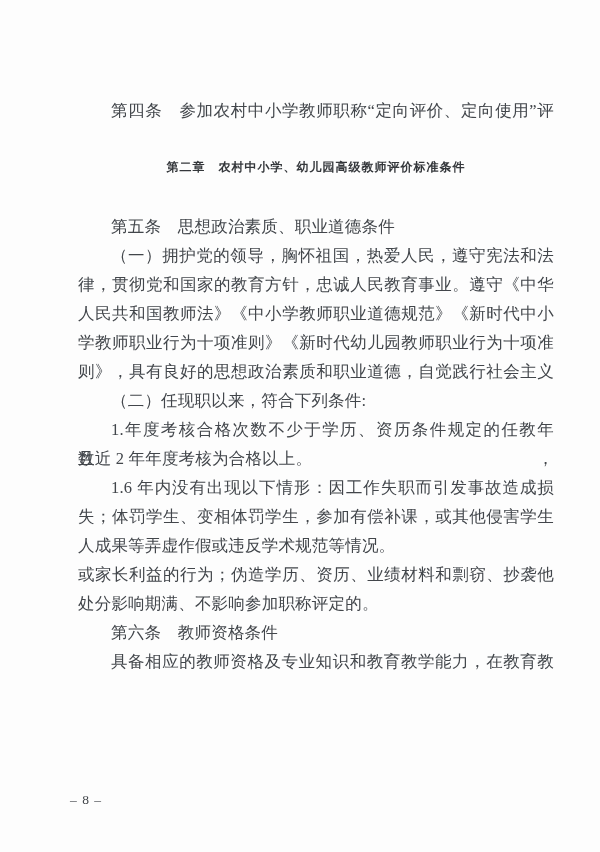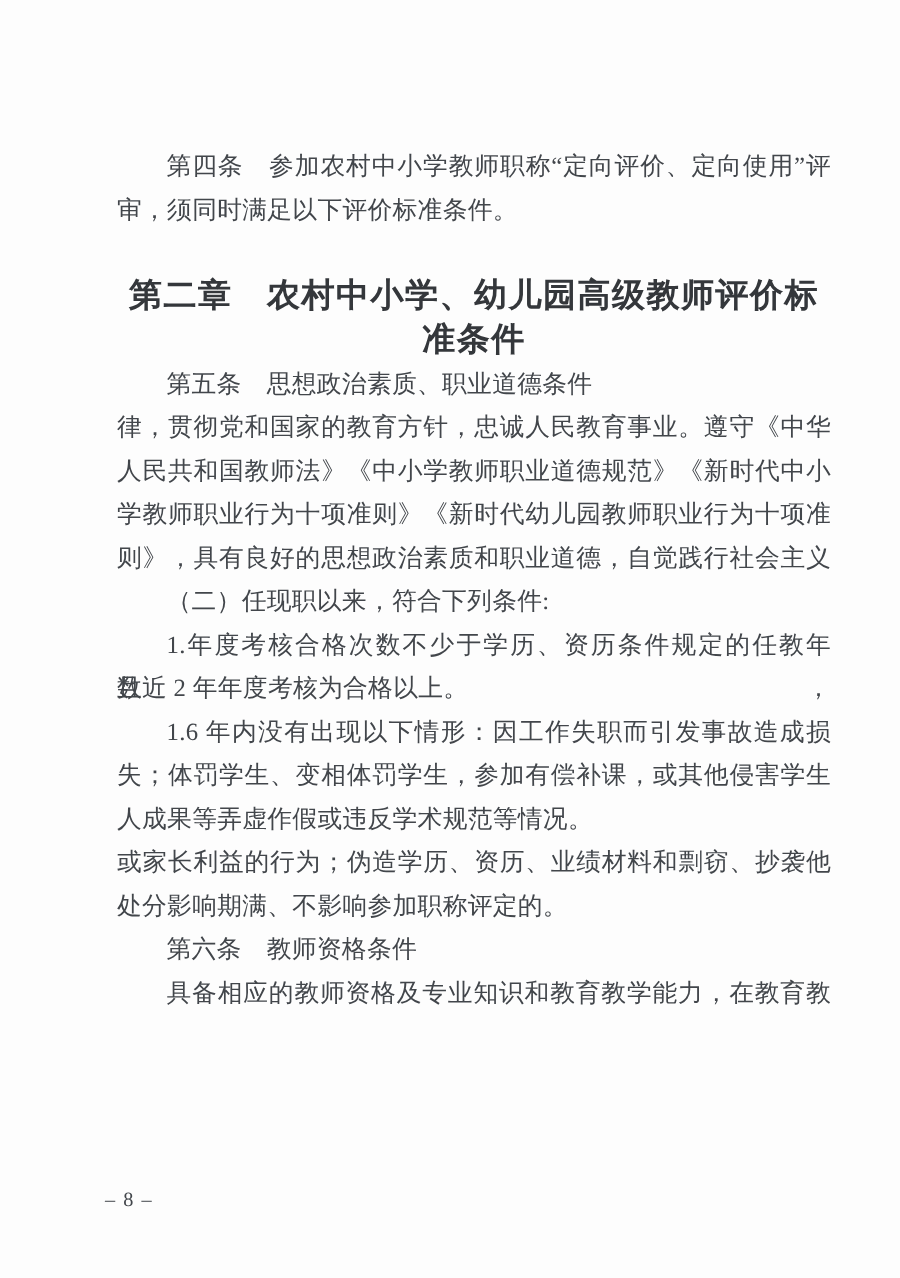--- a/index.html
+++ b/index.html
@@ -27,21 +27,21 @@
     overflow: visible;
   }
   .indent { text-indent: 33px; }
   .justify {
     text-align: justify;
     text-align-last: justify;
   }
   .heading {
     font-family: "Liberation Sans", "DejaVu Sans", sans-serif;
     font-weight: bold;
-    font-size: 22px;
+    font-size: 12px;
     color: #34373b;
     text-align: center;
     text-align-last: center;
     letter-spacing: 1px;
     margin-top: 28px;
     margin-bottom: 30px;
     height: 29px;
   }
   .footer {
     position: absolute;
@@ -51,23 +51,23 @@
     letter-spacing: 1px;
     color: #42464b;
   }
 </style>
 </head>
 <body>
 
 <div class="page">
   <div class="content">
     <div class="line indent justify">第四条　参加农村中小学教师职称“定向评价、定向使用”评</div>
-    <div class="line">审，须同时满足以下评价标准条件。</div>
     <div class="line heading">第二章　农村中小学、幼儿园高级教师评价标准条件</div>
     <div class="line indent">第五条　思想政治素质、职业道德条件</div>
+    <div class="line indent justify">（一）拥护党的领导，胸怀祖国，热爱人民，遵守宪法和法</div>
     <div class="line justify">律，贯彻党和国家的教育方针，忠诚人民教育事业。遵守《中华</div>
     <div class="line justify">人民共和国教师法》《中小学教师职业道德规范》《新时代中小</div>
     <div class="line justify">学教师职业行为十项准则》《新时代幼儿园教师职业行为十项准</div>
     <div class="line justify">则》，具有良好的思想政治素质和职业道德，自觉践行社会主义</div>
     <div class="line indent">（二）任现职以来，符合下列条件:</div>
     <div class="line indent justify">1.年度考核合格次数不少于学历、资历条件规定的任教年数，</div>
     <div class="line">且近 2 年年度考核为合格以上。</div>
     <div class="line indent justify">1.6 年内没有出现以下情形：因工作失职而引发事故造成损</div>
     <div class="line justify">失；体罚学生、变相体罚学生，参加有偿补课，或其他侵害学生</div>
     <div class="line">人成果等弄虚作假或违反学术规范等情况。</div>

